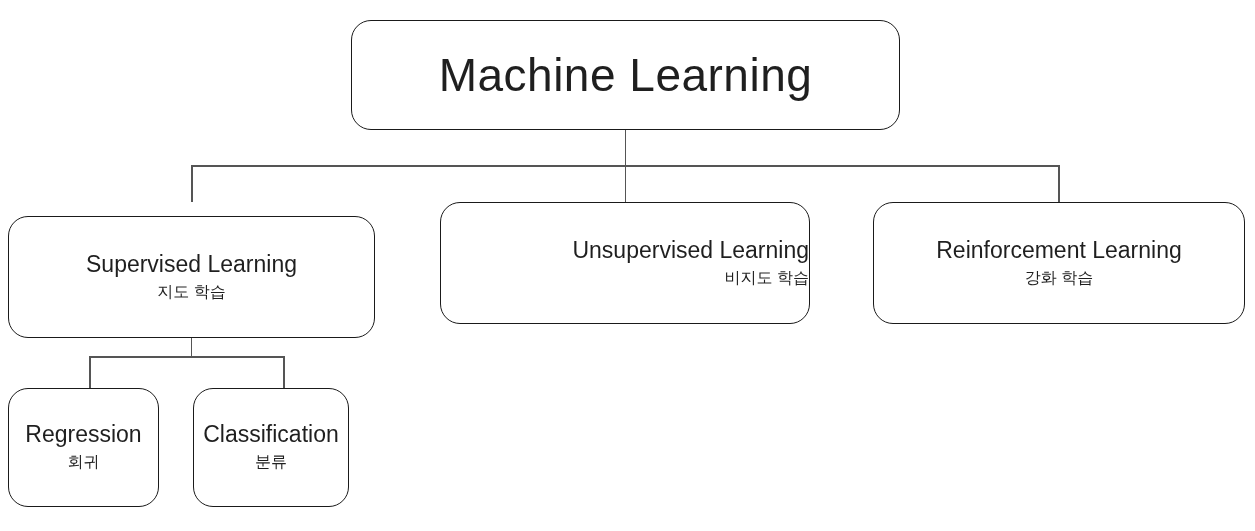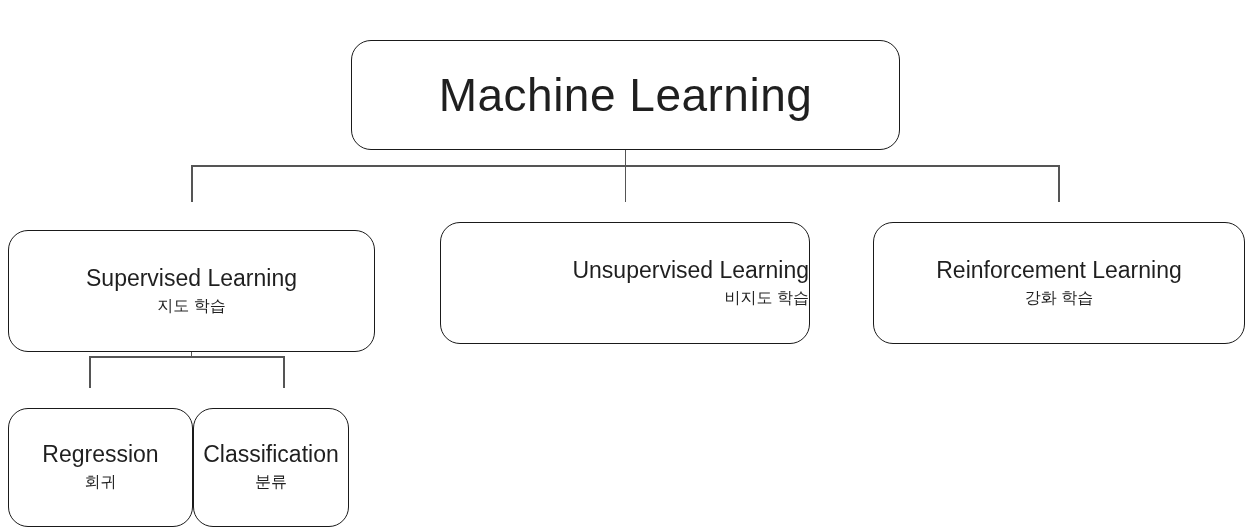--- a/index.html
+++ b/index.html
@@ -20,27 +20,26 @@
     box-sizing: border-box;
     background: #ffffff;
     border: 1.4px solid #1a1a1a;
     border-radius: 20px;
     display: flex;
     flex-direction: column;
     align-items: center;
     justify-content: center;
     text-align: center;
     color: #1f1f1f;
-    margin-top: 20px;
   }
   .node-root   { left: 351px; top: 20px;  width: 549px; height: 110px; }
-  .node-sup    { left: 8px;   top: 210px; width: 367px; height: 122px; }
+  .node-sup    { left: 8px;   top: 216px; width: 367px; height: 122px; }
   .node-unsup  { left: 440px; top: 202px; width: 370px; height: 122px; align-items: flex-end; }
   .node-reinf  { left: 873px; top: 202px; width: 372px; height: 122px; }
-  .node-reg    { left: 8px;   top: 388px; width: 185px; height: 119px; }
+  .node-reg    { left: 8px;   top: 388px; width: 151px; height: 119px; }
   .node-cls    { left: 193px; top: 388px; width: 156px; height: 119px; }
 
   .title-root {
     font-size: 46px;
     line-height: 1.1;
     letter-spacing: 0.5px;
   }
   .title {
     font-size: 23px;
     line-height: 29px;

